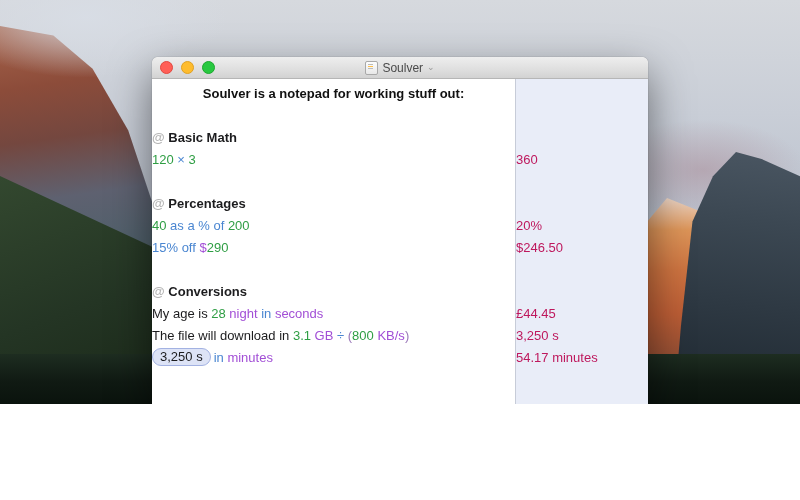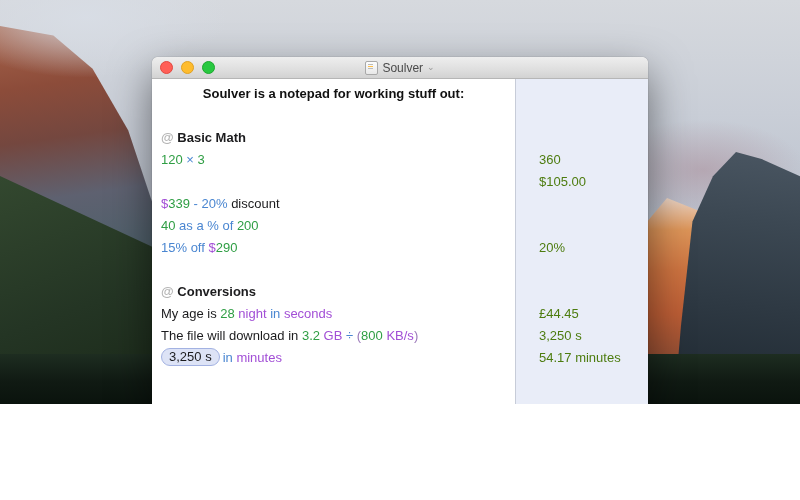--- a/index.html
+++ b/index.html
@@ -40,25 +40,25 @@
   .docicon{width:11px;height:12px;background:linear-gradient(180deg,#fdfdfd,#e8e8e8);
     border:1px solid #a9a9a9;border-radius:2px;position:relative;}
   .docicon:after{content:"";position:absolute;left:2px;top:2px;width:5px;height:1px;
     box-shadow:0 2px 0 #ffbf46,0 4px 0 #bbb;background:#bbb;}
   .title-chevron{color:#9a9a9a;font-size:9px;line-height:9px;}
   .content{position:absolute;left:0;top:22px;right:0;bottom:0;display:flex;}
   .editor{width:363px;background:#fff;padding-top:4px;box-sizing:border-box;}
   .results{width:133px;background:#e9edf8;border-left:1px solid #c7ccd8;
     padding-top:4px;box-sizing:border-box;}
   .row{height:22px;line-height:22px;font-size:13px;color:#1c1c1e;white-space:nowrap;
-    padding-left:9px;overflow:hidden;}
+    padding-left:0;overflow:hidden;}
   .row.header{font-weight:bold;text-align:center;padding-left:0;font-size:13px;color:#111;}
   .row.section{font-weight:bold;}
   .row.section .at{color:#b5b5b5;font-weight:bold;}
-  .row.result{padding-left:23px;color:#4d7c0f;}
+  .row.result{padding-left:0;color:#be185d;}
   .seg-num{color:#2f9e44;}
   .seg-op{color:#4a86d1;}
   .seg-cur{color:#a24fd6;}
   .seg-txt{color:#1c1c1e;}
   .seg-par{color:#9a77b8;}
   .seg-pill{display:inline-block;background:#dde3f6;border:1px solid #a3b2e2;border-radius:9px;
     padding:0 7px;line-height:16px;height:16px;color:#1c1c1e;margin-right:3px;vertical-align:1px;}
 </style>
 </head>
 <body>
@@ -85,38 +85,38 @@
         <span class="title-chevron">⌄</span>
       </div>
     </div>
     <div class="content">
       <div class="editor">
           <div class="row header">Soulver is a notepad for working stuff out:</div>
           <div class="row blank"></div>
           <div class="row section"><span class="at">@ </span><span>Basic Math</span></div>
           <div class="row expr"><span class="seg-num">120</span><span class="seg-op"> × </span><span class="seg-num">3</span></div>
           <div class="row blank"></div>
-          <div class="row expr"><span class="seg-cur">$</span><span class="seg-num">339</span><span class="seg-op"> - 20%</span><span class="seg-txt"> discount</span></div>
+          <div class="row section"><span class="at">@ </span><span>Percentages</span></div>
           <div class="row expr"><span class="seg-num">40</span><span class="seg-op"> as a % of </span><span class="seg-num">200</span></div>
           <div class="row expr"><span class="seg-op">15% off </span><span class="seg-cur">$</span><span class="seg-num">290</span></div>
           <div class="row blank"></div>
           <div class="row section"><span class="at">@ </span><span>Conversions</span></div>
           <div class="row expr"><span class="seg-txt">My age is </span><span class="seg-num">28</span><span class="seg-cur"> night</span><span class="seg-op"> in </span><span class="seg-cur">seconds</span></div>
-          <div class="row expr"><span class="seg-txt">The file will download in </span><span class="seg-num">3.2</span><span class="seg-cur"> GB</span><span class="seg-op"> ÷ </span><span class="seg-par">(</span><span class="seg-num">800</span><span class="seg-cur"> KB/s</span><span class="seg-par">)</span></div>
+          <div class="row expr"><span class="seg-txt">The file will download in </span><span class="seg-num">3.1</span><span class="seg-cur"> GB</span><span class="seg-op"> ÷ </span><span class="seg-par">(</span><span class="seg-num">800</span><span class="seg-cur"> KB/s</span><span class="seg-par">)</span></div>
           <div class="row expr"><span class="seg-pill">3,250 s</span><span class="seg-op">in </span><span class="seg-cur">minutes</span></div>
         </div>
       <div class="results">
           <div class="row result"></div>
           <div class="row result"></div>
           <div class="row result"></div>
           <div class="row result">360</div>
-          <div class="row result">$105.00</div>
           <div class="row result"></div>
           <div class="row result"></div>
           <div class="row result">20%</div>
+          <div class="row result">$246.50</div>
           <div class="row result"></div>
           <div class="row result"></div>
           <div class="row result">£44.45</div>
           <div class="row result">3,250 s</div>
           <div class="row result">54.17 minutes</div>
         </div>
     </div>
   </div>
 </div>
 

